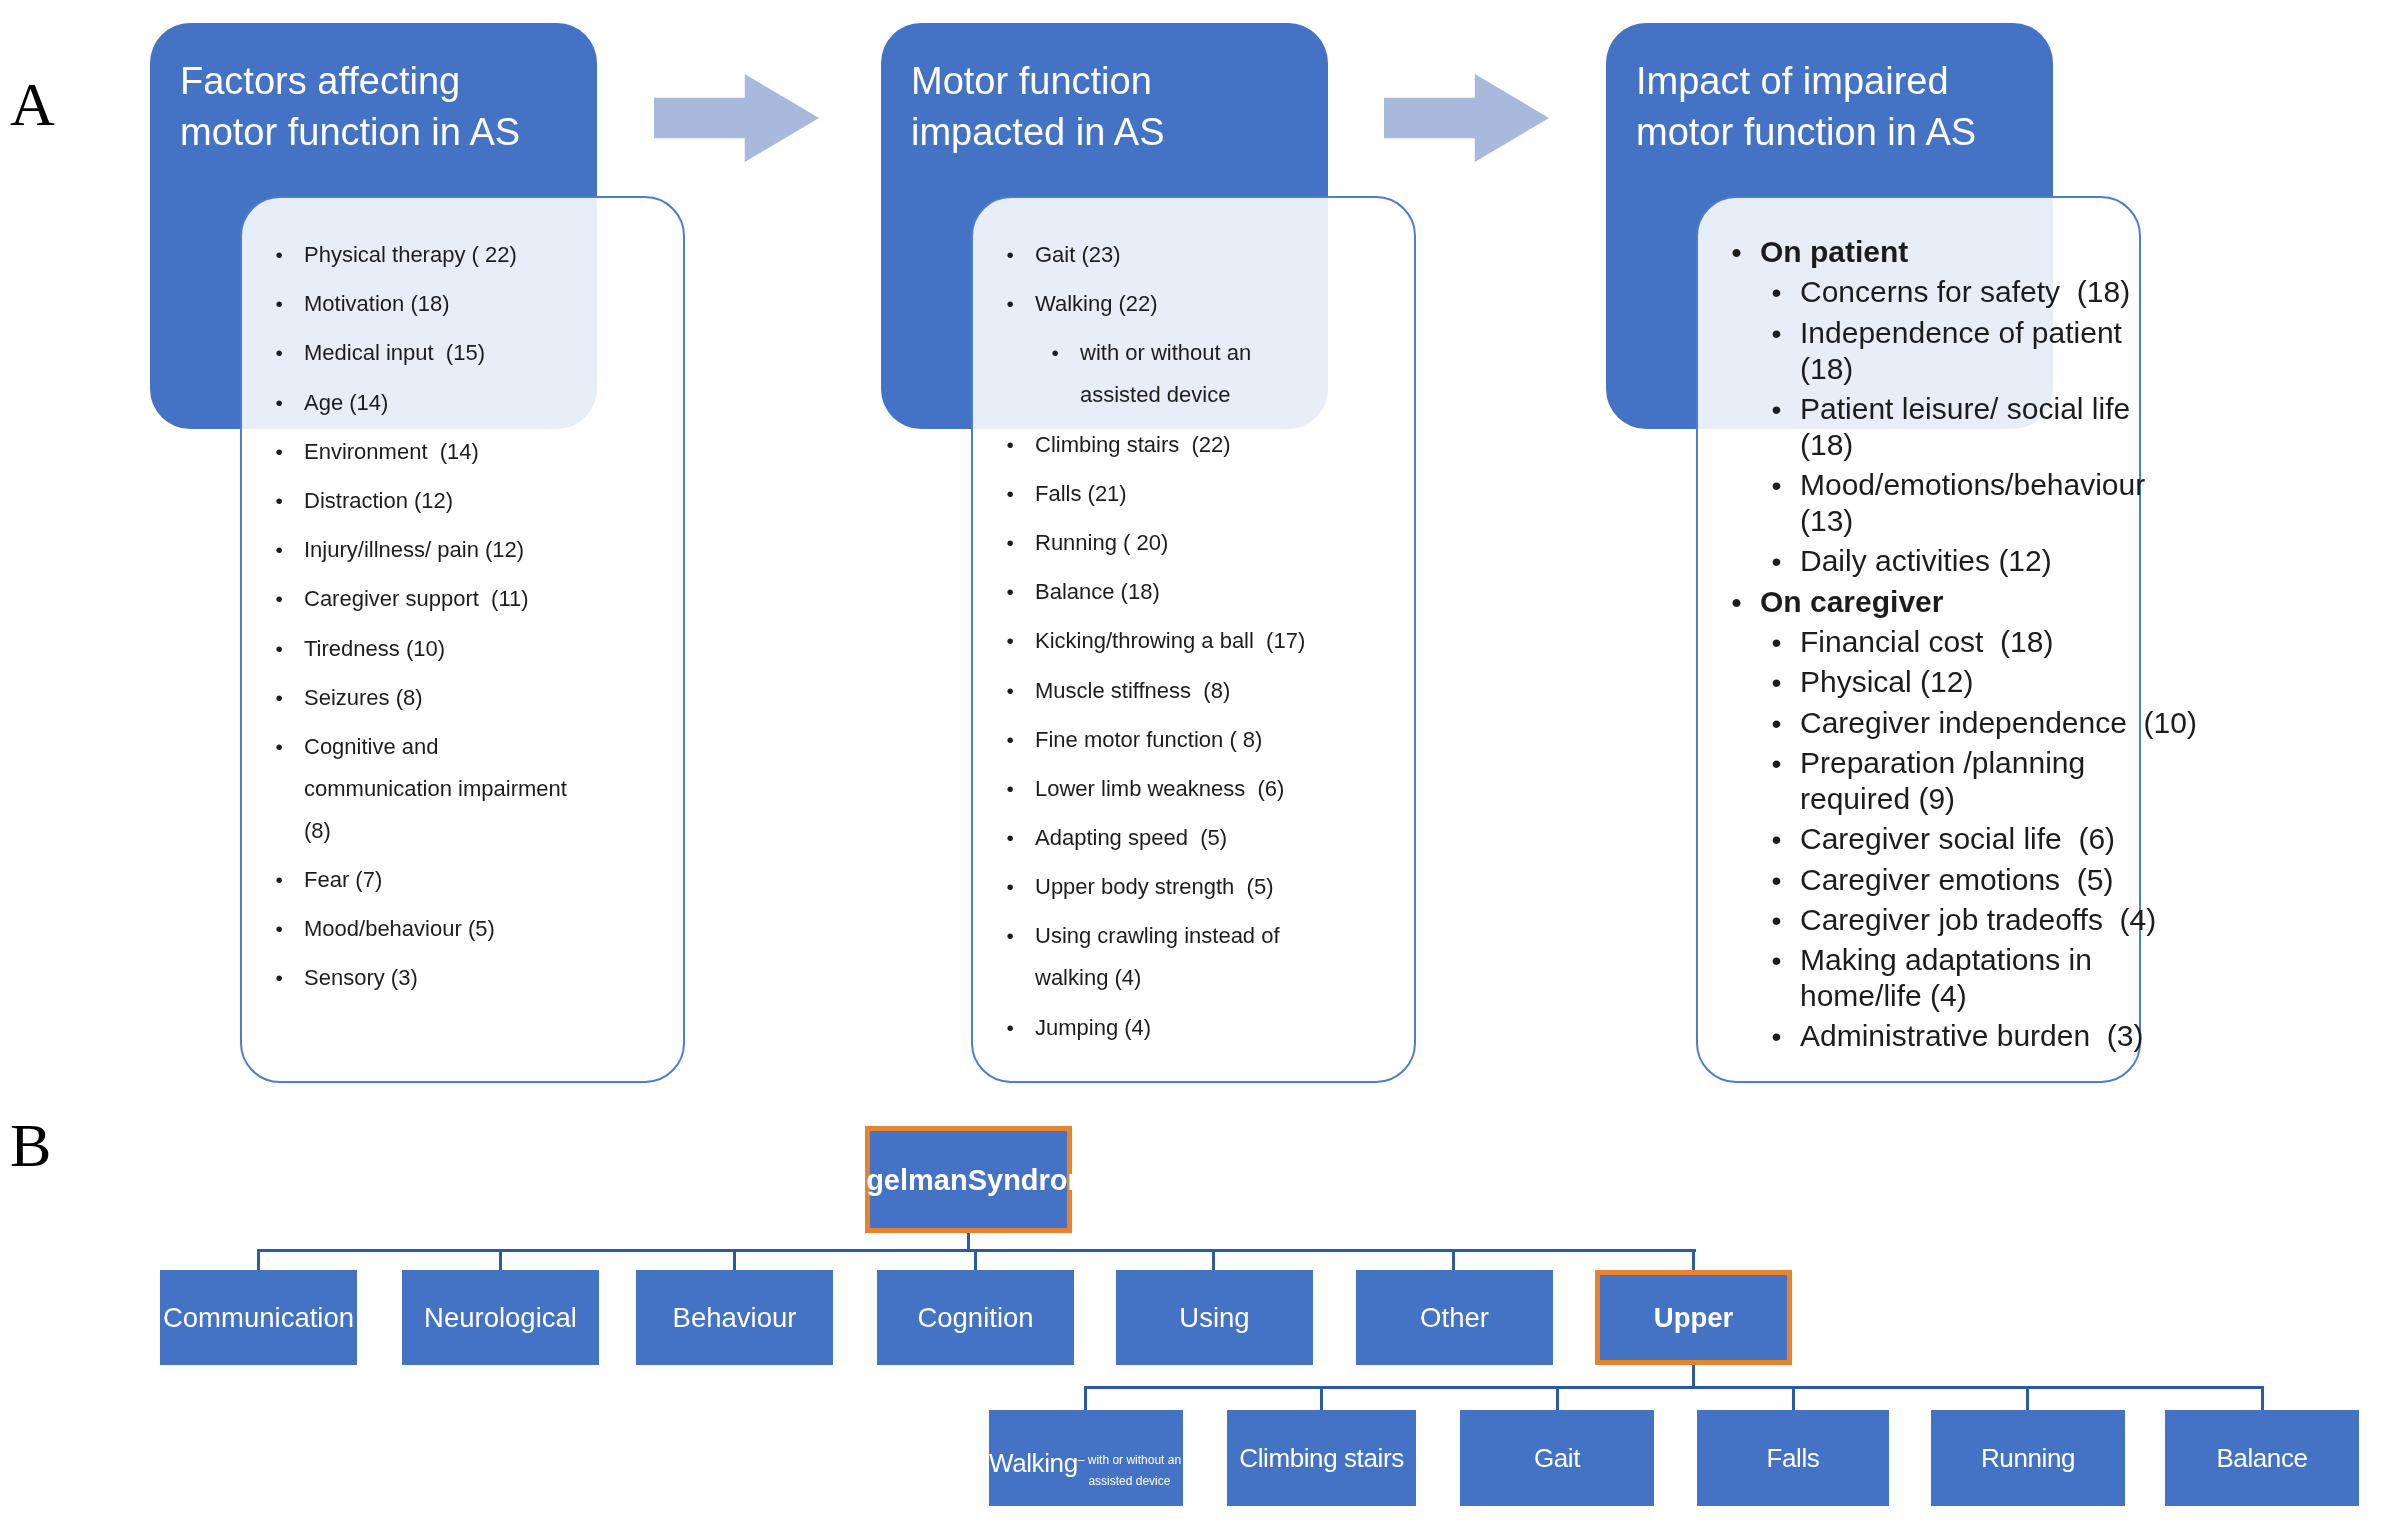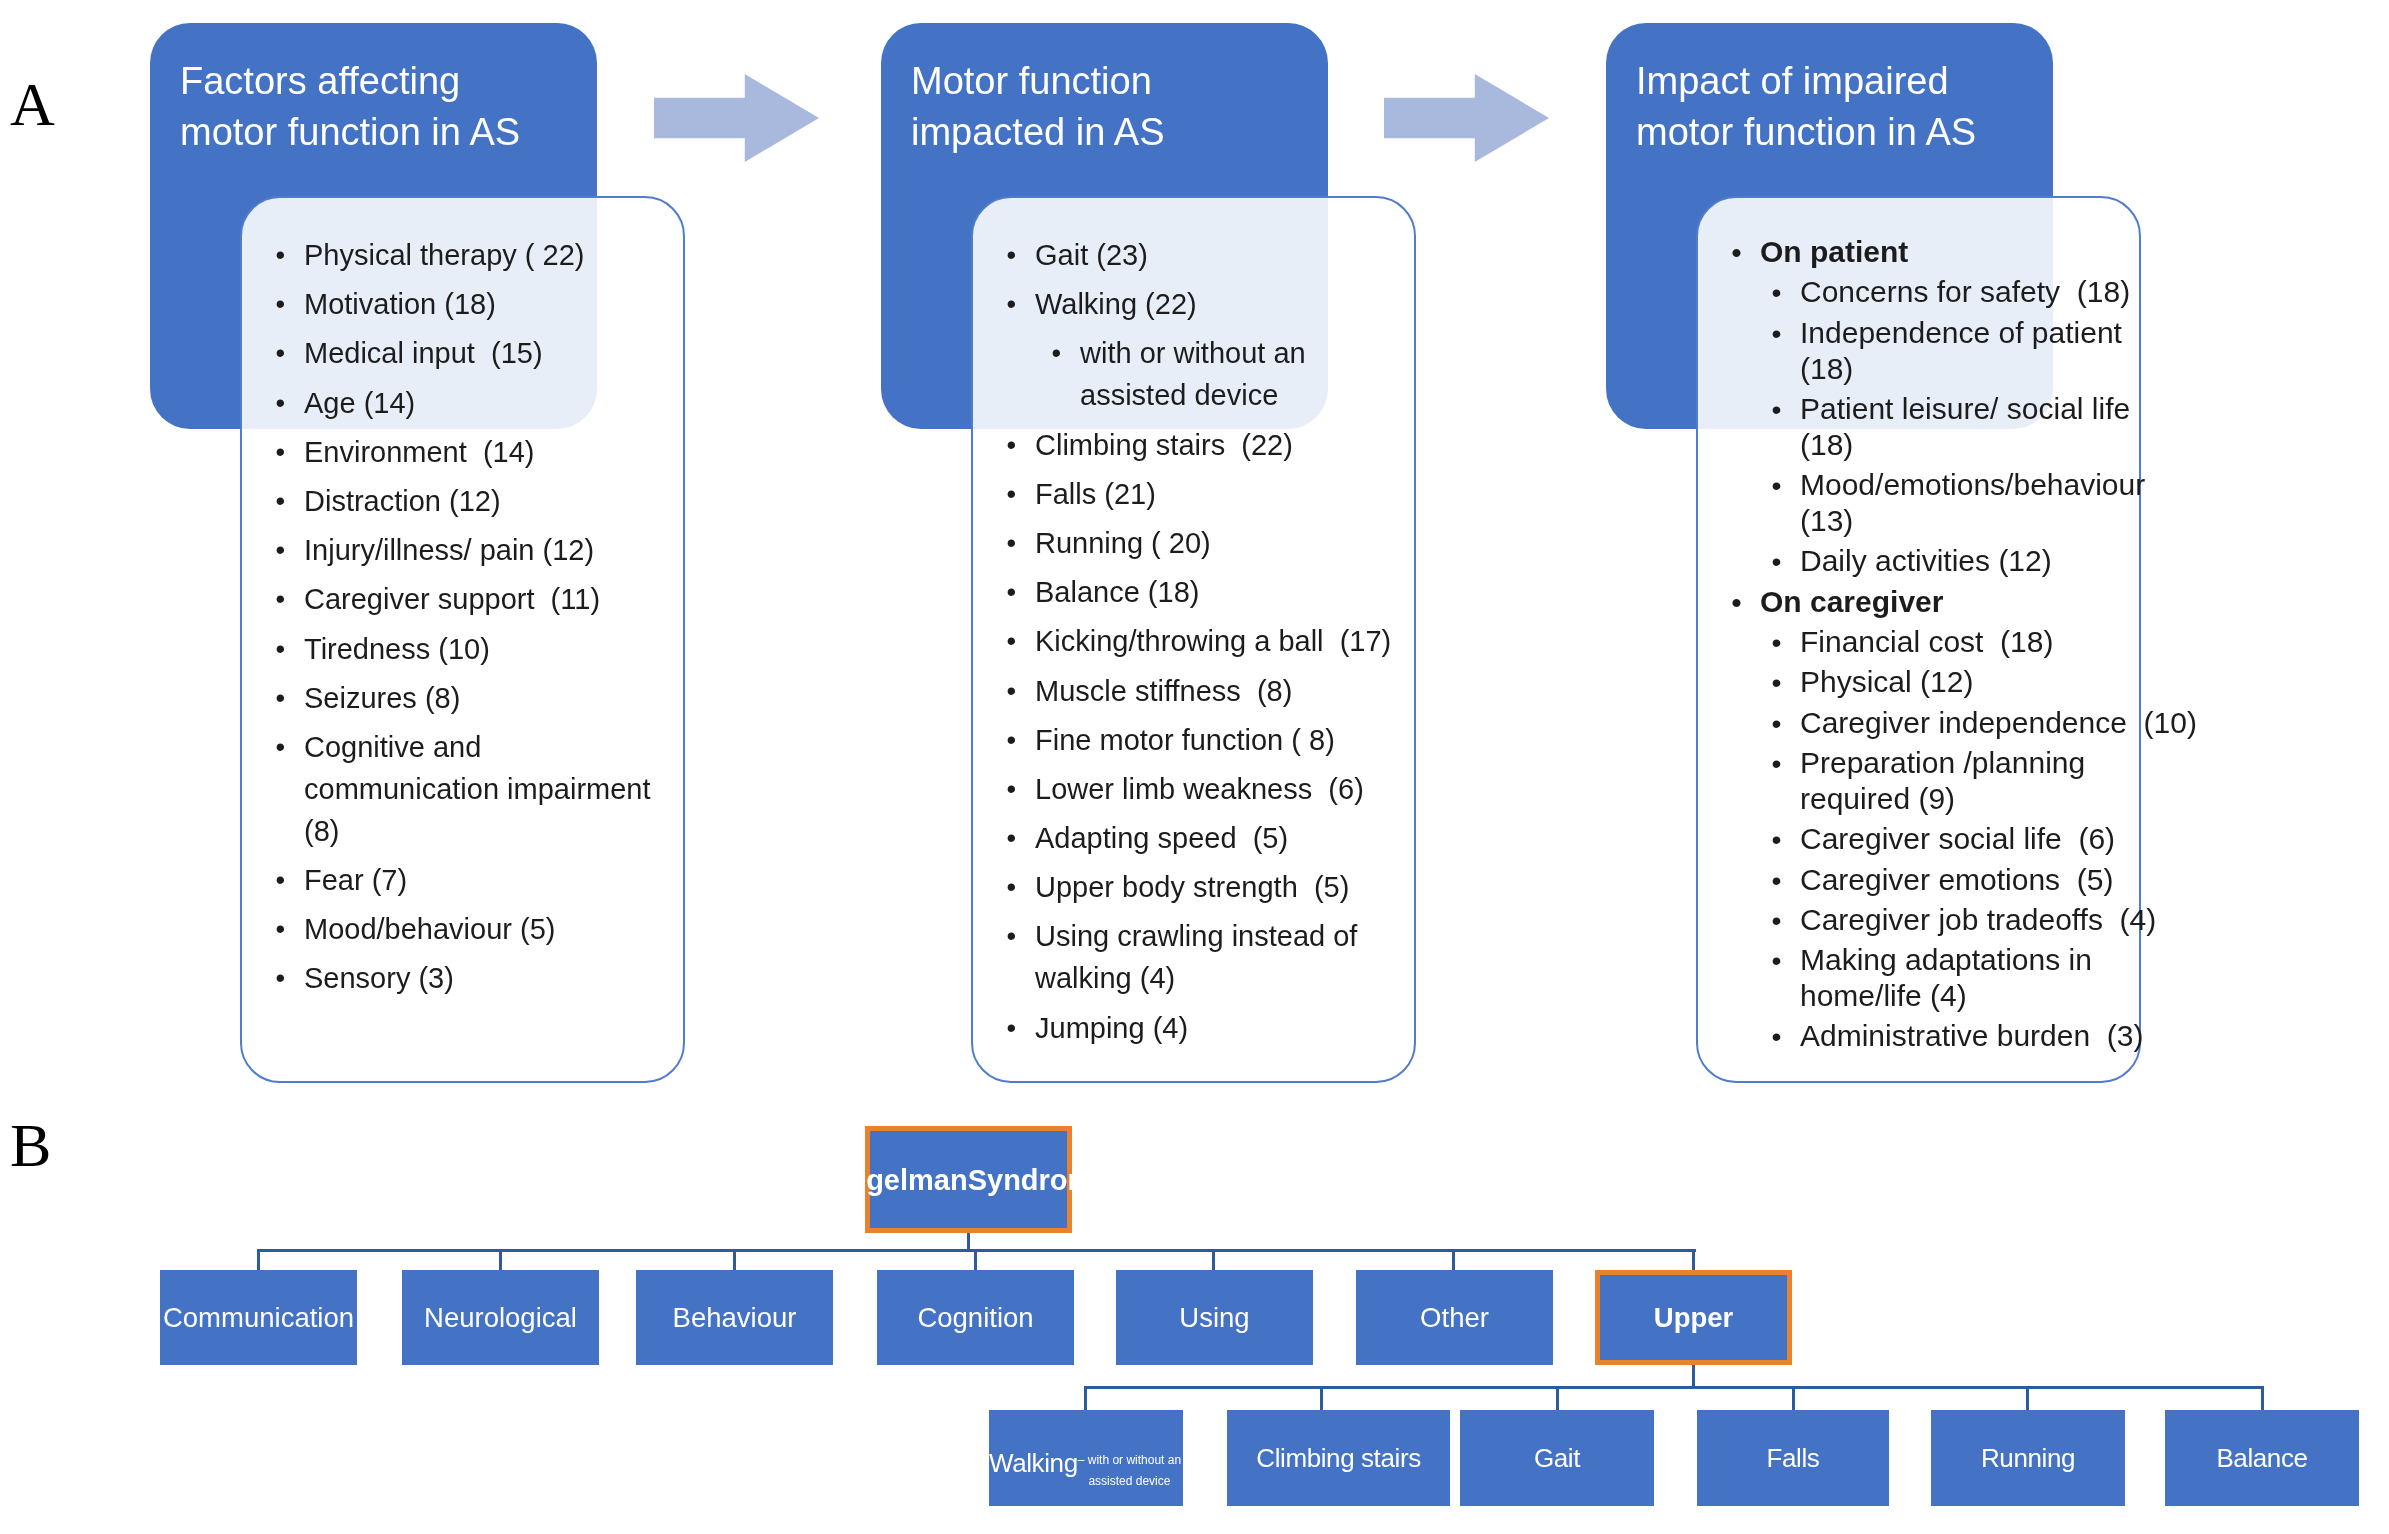--- a/index.html
+++ b/index.html
@@ -17,21 +17,21 @@
   .acol[data-col="1"]{left:881px;}
   .acol[data-col="2"]{left:1606px;}
 
   .hdr{position:absolute;left:0;top:23px;width:447px;height:406px;border-radius:40px;
        background:var(--node-blue,#4472c4);color:#fff;padding:33px 26px 0 30px;box-sizing:border-box;}
   .hdr .hln{font-size:38px;line-height:51px;white-space:pre;}
 
   .listbox{position:absolute;left:90px;top:196px;width:445px;height:887px;border-radius:40px;
            background:rgba(255,255,255,0.88);border:2.2px solid var(--list-border,#4f7ccb);
            box-sizing:border-box;padding:36px 5.8px 0 32px;}
-  .item{position:relative;padding-left:30px;margin-bottom:7.2px;font-size:29px;line-height:42px;}
+  .item{position:relative;padding-left:30px;margin-bottom:7.2px;font-size:22px;line-height:42px;}
   .item::before{content:"\2022";position:absolute;left:1.4px;top:0;font-size:0.95em;}
   .item.l2{margin-left:45px;}
   .item.bold{font-weight:bold;}
   .item .ln{white-space:pre;}
   .acol[data-col="2"] .item{font-size:30px;line-height:36px;margin-bottom:4.3px;}
   .acol[data-col="2"] .item.l2{margin-left:40px;}
 
   
   .arrow{position:absolute;top:74px;width:165px;height:88px;background:var(--arrow,#a9b8dd);
          clip-path:polygon(0 27%,55% 27%,55% 0,100% 50%,55% 100%,55% 73%,0 73%);}
@@ -53,21 +53,21 @@
 
   .lvl1 .bnode:nth-child(1){left:160px;}
   .lvl1 .bnode:nth-child(2){left:402px;}
   .lvl1 .bnode:nth-child(3){left:636px;}
   .lvl1 .bnode:nth-child(4){left:877px;}
   .lvl1 .bnode:nth-child(5){left:1116px;}
   .lvl1 .bnode:nth-child(6){left:1356px;}
   .lvl1 .bnode:nth-child(7){left:1595px;}
 
   .lvl2 .bnode:nth-child(1){left:989px;width:194px;}
-  .lvl2 .bnode:nth-child(2){left:1227px;width:223px;}
+  .lvl2 .bnode:nth-child(2){left:1227px;width:189px;}
   .lvl2 .bnode:nth-child(3){left:1460px;width:194px;}
   .lvl2 .bnode:nth-child(4){left:1697px;width:192px;}
   .lvl2 .bnode:nth-child(5){left:1931px;width:194px;}
   .lvl2 .bnode:nth-child(6){left:2165px;width:194px;}
 
   .cline{position:absolute;background:var(--connector,#2e5b9e);}
 </style>
 </head>
 <body>
 

